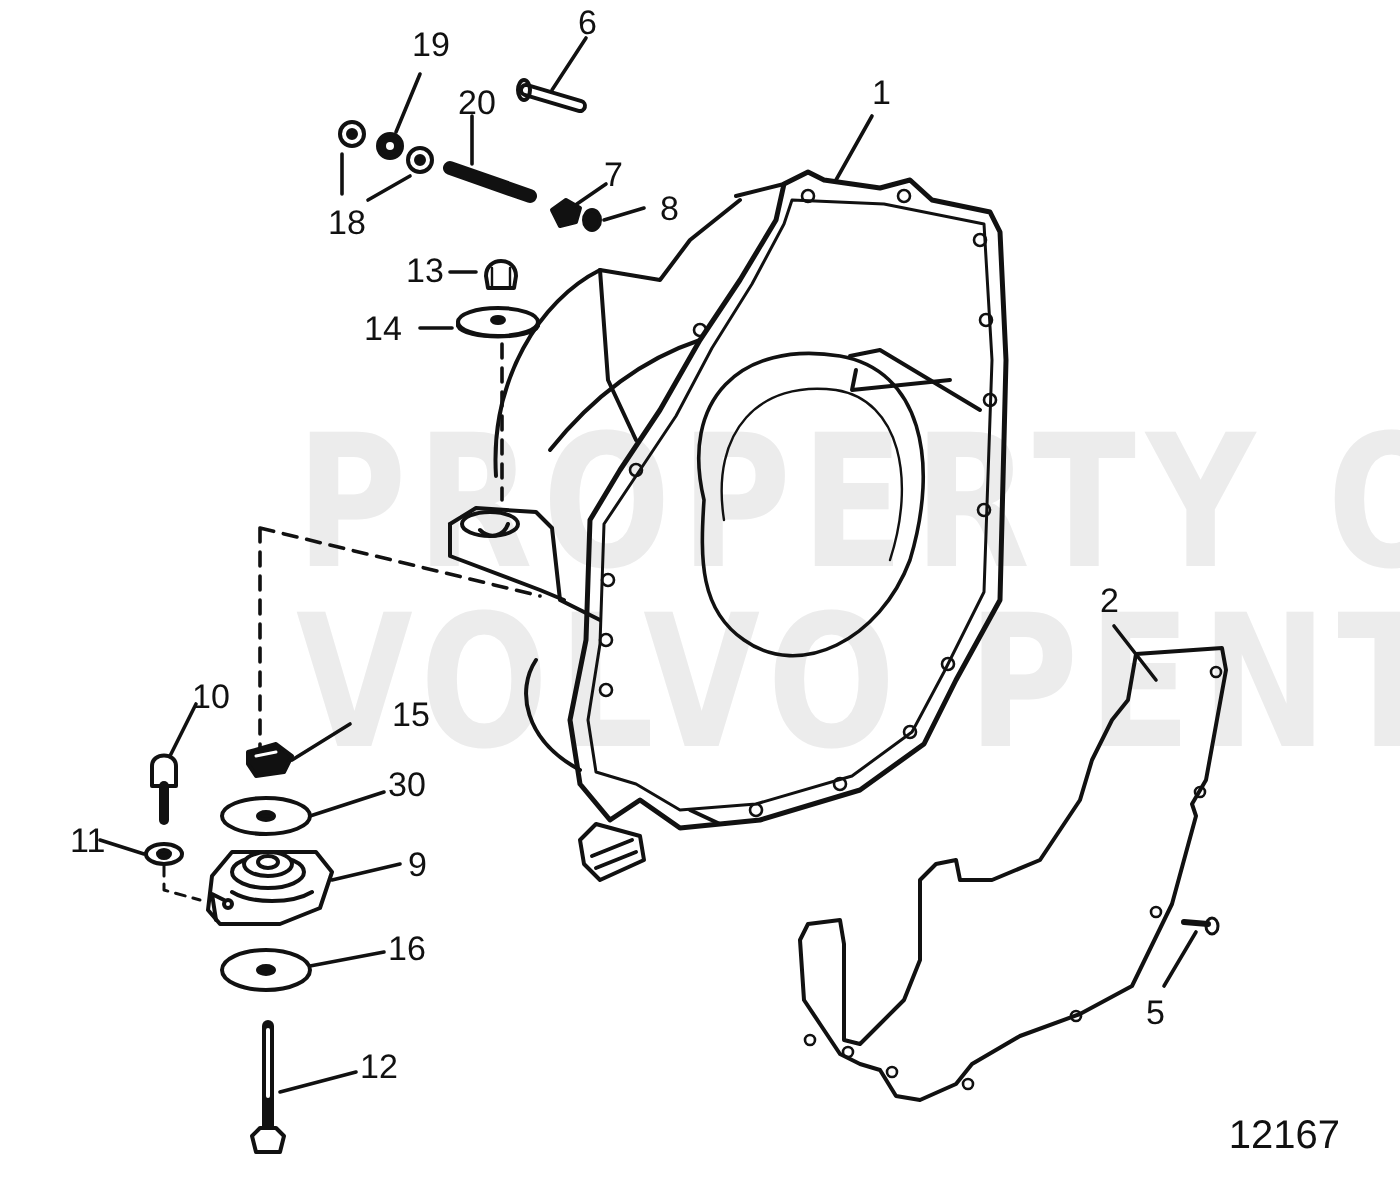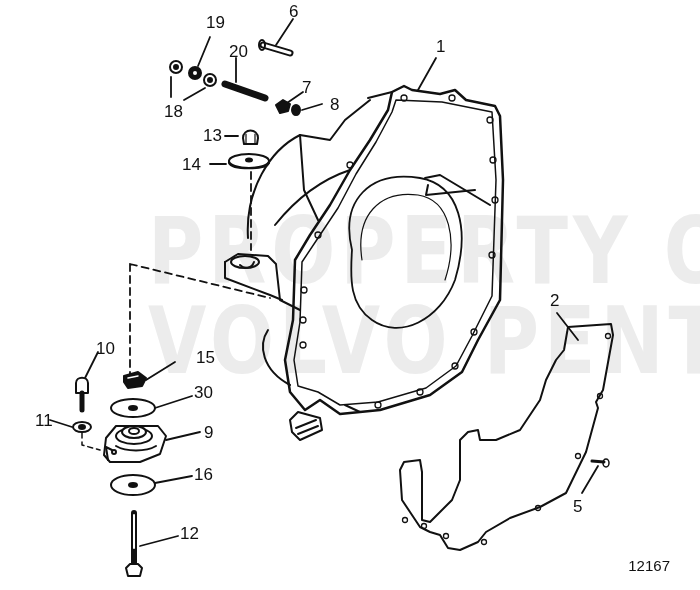--- a/index.html
+++ b/index.html
@@ -6,21 +6,21 @@
   body { width: 700px; height: 590px; position: relative; overflow: hidden;
          font-family: "Liberation Sans", sans-serif; }
   .canvas { position: absolute; left: 0; top: 0; width: 700px; height: 590px; }
   .watermark { position: absolute; font-family: "DejaVu Sans", sans-serif; font-weight: bold;
                color: #ececec; font-size: 92px; line-height: 1; letter-spacing: 6px;
                transform: scaleX(0.82); transform-origin: left top; white-space: nowrap;
                pointer-events: none; }
   .wm1 { left: 148px; top: 206px; }
   .wm2 { left: 148px; top: 296px; }
   .label { position: absolute; font-size: 17px; color: #111; line-height: 1; }
-  .ref { position: absolute; right: 30px; top: 557px; font-size: 15px; color: #111; }
+  .ref { position: absolute; right: 30px; top: 557px; font-size: 20px; color: #111; }
   svg { position: absolute; left: 0; top: 0; }
 </style>
 </head>
 <body>
 
 <div class="canvas">
   <div class="watermark wm1">PROPERTY OF</div>
   <div class="watermark wm2">VOLVO PENTA</div>
 
   <svg width="700" height="590" viewBox="0 0 700 590" fill="none" stroke="#111" stroke-width="2" stroke-linecap="round" stroke-linejoin="round">

